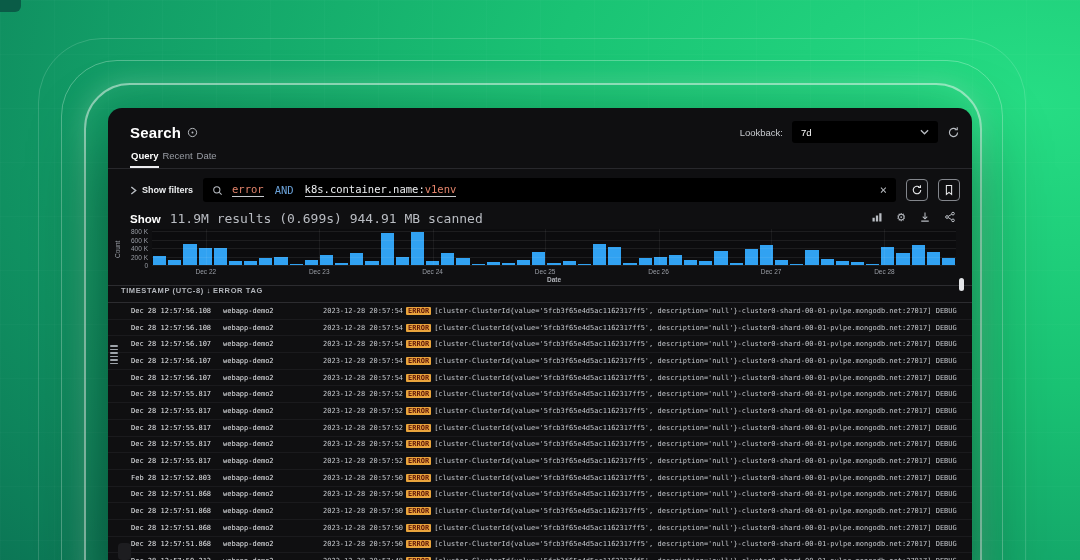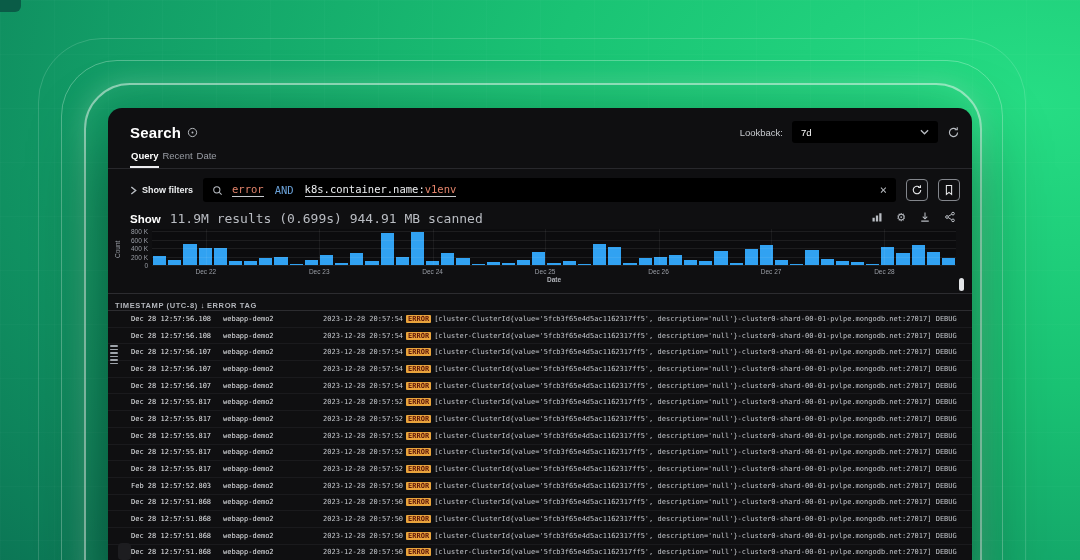--- a/index.html
+++ b/index.html
@@ -57,21 +57,21 @@
     font-size:6.5px;color:#9a9ea6;writing-mode:vertical-rl;transform:rotate(180deg);}
   .plot{position:absolute;left:44px;right:16px;top:2px;bottom:18px;background:#0c0c0e;}
   .hgrid{position:absolute;left:0;right:0;height:1px;background:rgba(255,255,255,.07);}
   .vgrid{position:absolute;top:0;bottom:0;width:1px;background:rgba(255,255,255,.06);}
   .ytick{position:absolute;right:100%;margin-right:4px;transform:translateY(-50%);font-size:6.5px;color:#9a9ea6;white-space:nowrap;}
   .bars{position:absolute;inset:0;display:flex;align-items:flex-end;gap:2px;padding:0 1px;}
   .bar{flex:1;background:#31a2f2;min-height:1px;}
   .xtick{position:absolute;top:100%;margin-top:3px;transform:translateX(-50%);font-size:6.5px;color:#9a9ea6;white-space:nowrap;}
   .x-title{position:absolute;left:44px;right:16px;bottom:0;text-align:center;font-size:6.5px;font-weight:bold;color:#b0b3b9;}
 
-  .thead{display:flex;align-items:flex-end;height:16px;margin-top:10px;padding-left:7px;
+  .thead{display:flex;align-items:flex-start;height:16px;margin-top:2px;padding-left:13px;
     border-top:1px solid #2c2c30;border-bottom:1px solid #2c2c30;
     font-size:7.5px;font-weight:bold;letter-spacing:.6px;color:#b3b6bc;}
   .col0{width:92px;} .col1{width:100px;} .col2{flex:1;}
   .sort{margin-left:3px;color:#d2d5d9;font-weight:normal;}
   .rows{overflow:hidden;}
   .lrow{display:flex;align-items:center;height:15.7px;padding-left:23px;border-bottom:1px solid #1a1a1d;
     font-family:"DejaVu Sans Mono",monospace;font-size:7px;white-space:nowrap;}
   .c-ts{width:92px;color:#e3e5e8;flex:none;}
   .c-agent{width:100px;color:#e3e5e8;flex:none;}
   .c-log{flex:1;min-width:0;overflow:hidden;color:#c3c6cb;}

